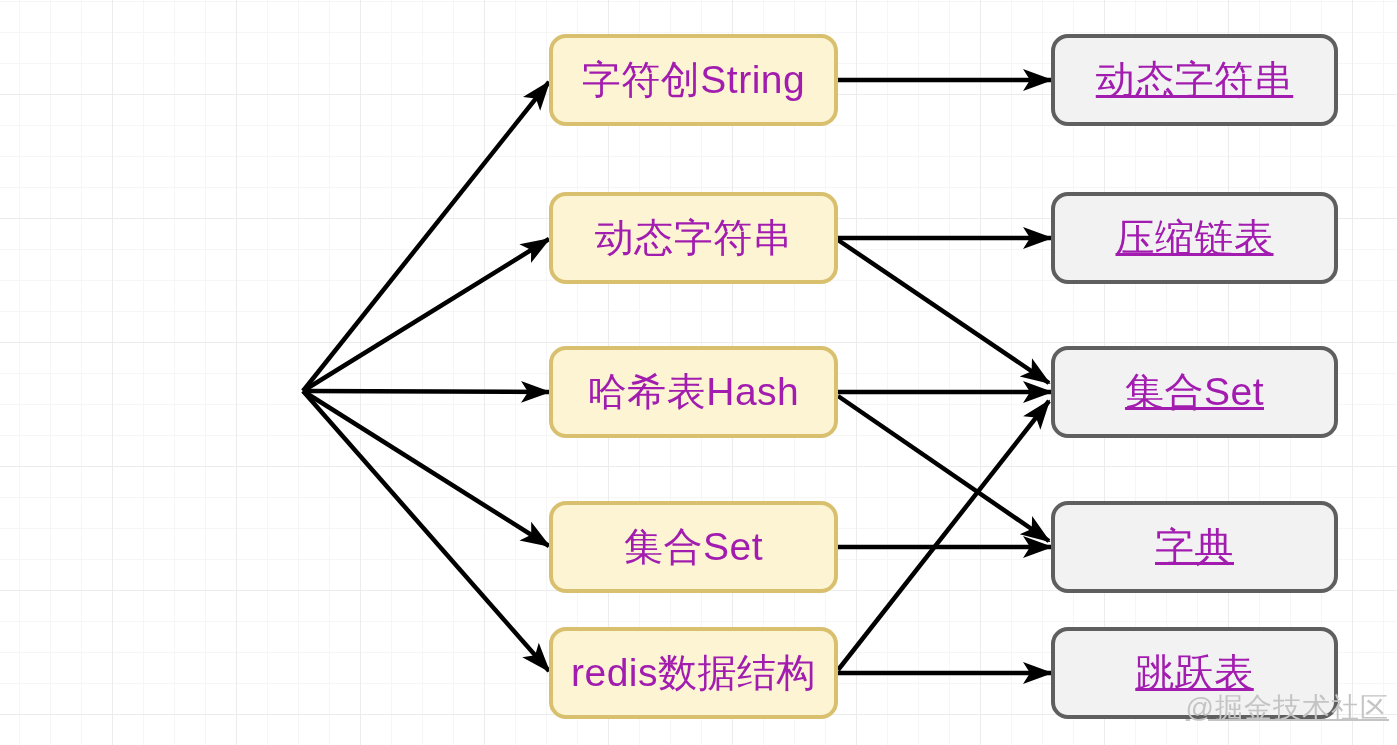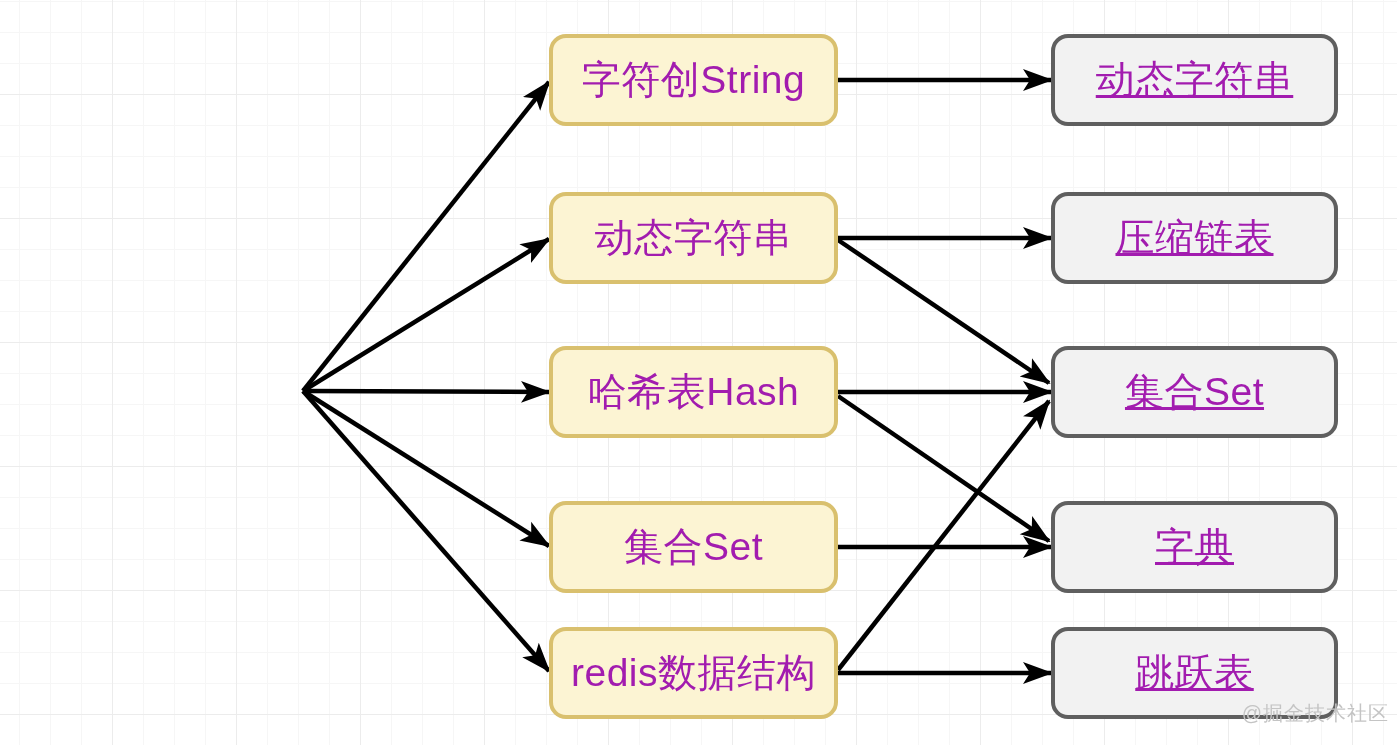--- a/index.html
+++ b/index.html
@@ -36,21 +36,21 @@
     left:549px;width:289px;height:92px;
     background:#fcf4d3;border:4px solid #d9c06e;
   }
   .node-right{
     left:1051px;width:287px;height:92px;
     background:#f2f2f2;border:4px solid #5f5f5f;text-decoration:underline;
   }
   .row1{top:34px;} .row2{top:192px;} .row3{top:346px;} .row4{top:501px;} .row5{top:627px;}
   .watermark{
     position:absolute;right:8px;bottom:18px;
-    font-size:20px;color:#c4c4c4;letter-spacing:1px;
+    font-size:28px;color:#c4c4c4;letter-spacing:1px;text-decoration:underline;
   }
 </style>
 </head>
 <body>
 
 <div class="canvas">
 
   <svg class="edges" width="1397" height="745" viewBox="0 0 1397 745" xmlns="http://www.w3.org/2000/svg">
     <defs>
       <marker id="arw" markerUnits="userSpaceOnUse" markerWidth="30" markerHeight="24" refX="28" refY="12" orient="auto">

